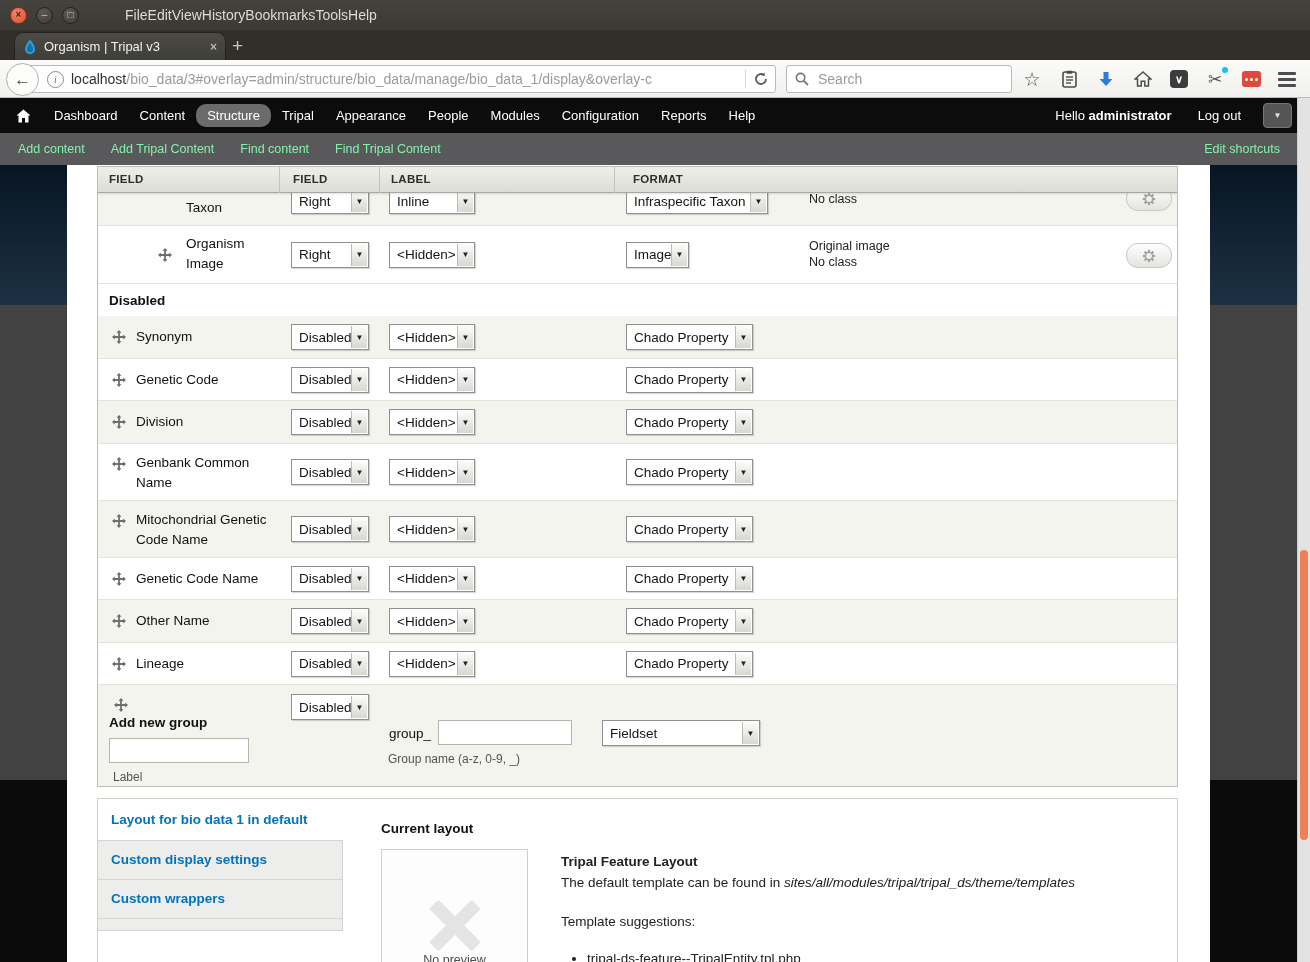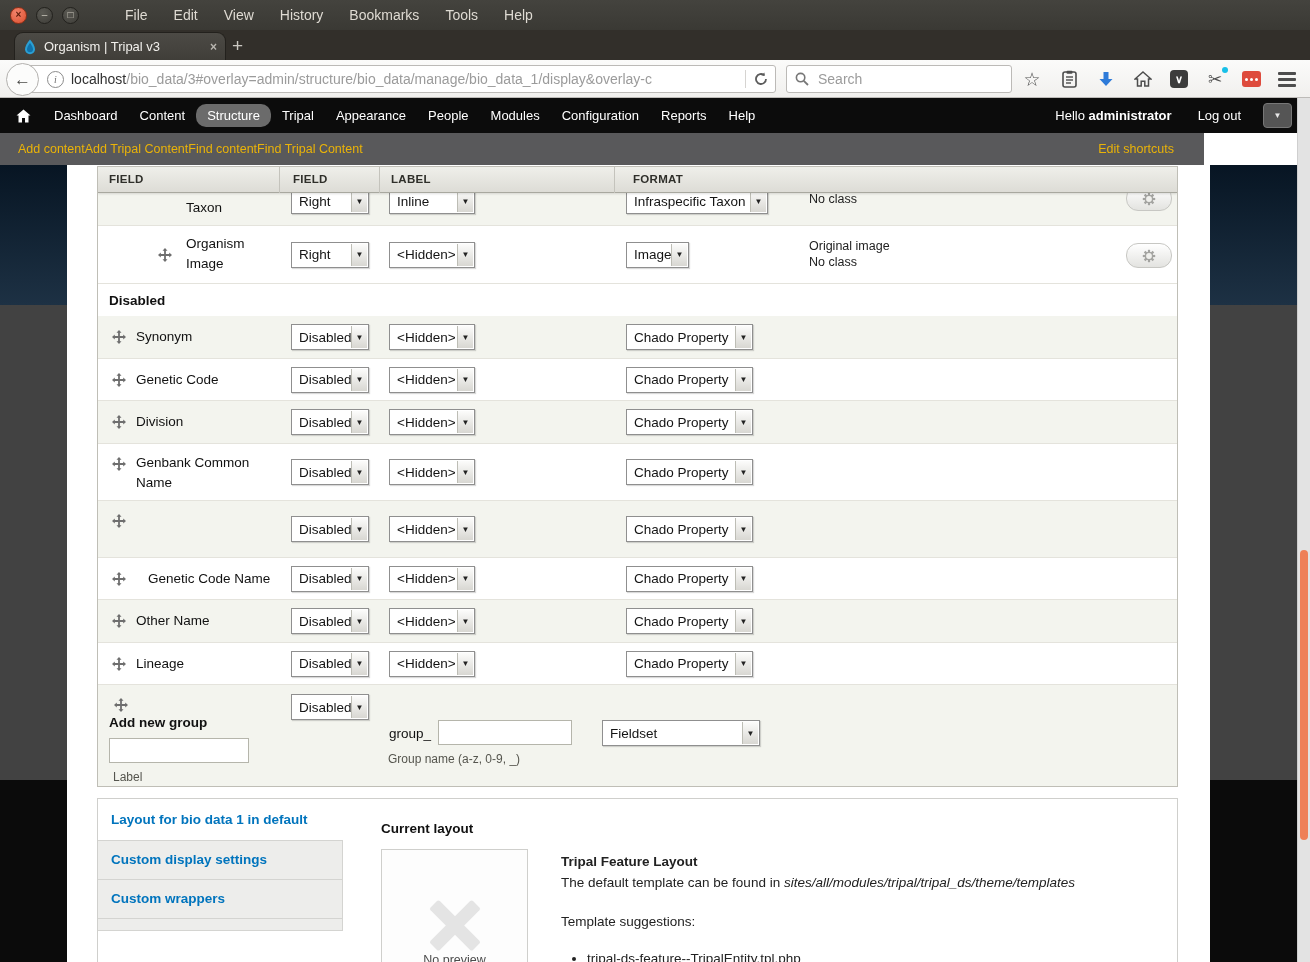--- a/index.html
+++ b/index.html
@@ -7,21 +7,21 @@
        font-family:"Liberation Sans",sans-serif;-webkit-font-smoothing:antialiased;}
   .abs{position:absolute;}
 
   
   .menubar{left:0;top:0;width:1310px;height:30px;background:linear-gradient(#44433e,#3a3934);display:flex;align-items:center;}
   .winbtns{display:flex;gap:9px;margin-left:10px;align-items:center;}
   .wbtn{width:17px;height:17px;border-radius:50%;display:flex;align-items:center;justify-content:center;
         font-size:10px;line-height:1;box-sizing:border-box;}
   .wbtn.close{background:radial-gradient(circle at 35% 30%,#f3836b,#da4f2e);border:1px solid #8f2f16;color:#5e1d0c;font-weight:bold;}
   .wbtn.minmax{background:radial-gradient(circle at 35% 30%,#5a5953,#3d3c37);border:1px solid #22211d;color:#c9c5bb;}
-  .menus{display:flex;gap:26px;margin-left:46px;color:#dfdbd3;font-size:14px;}
+  .menus{display:flex;margin-left:46px;color:#dfdbd3;font-size:14px;}
   .menus span{cursor:default;}
 
   
   .tabbar{left:0;top:30px;width:1310px;height:30px;background:#322f2a;}
   .tab{position:absolute;left:14px;top:2px;width:212px;height:28px;background:linear-gradient(#4c4a45,#403e39);
        border-radius:9px 9px 0 0;border:1px solid #23211d;border-bottom:none;display:flex;align-items:center;padding:0 8px;box-sizing:border-box;}
   .tab-title{color:#f2f0ec;font-size:13px;margin-left:7px;flex:1;white-space:nowrap;overflow:hidden;}
   .tab-close{color:#b9b6b0;font-size:12px;font-weight:bold;}
   .newtab{position:absolute;left:232px;top:4px;color:#cac7c1;font-size:19px;line-height:24px;}
 
@@ -58,21 +58,21 @@
   .ditem{padding:4px 11px;border-radius:10px;}
   .ditem.active{background:#6b6b6b;}
   .dright{margin-left:auto;display:flex;align-items:center;}
   .hello{margin-right:26px;}
   .hello b{font-weight:bold;}
   .logout{margin-right:22px;}
   .acct-toggle{width:27px;height:23px;background:#555;border:1px solid #777;border-radius:4px;margin-right:18px;
                display:flex;align-items:center;justify-content:center;color:#e8e8e8;font-size:8px;}
 
   
-  .shortcuts{left:0;top:133px;width:1204px;height:32px;background:#59595b;display:flex;align-items:center;color:#eab308;font-size:12.5px;padding-left:18px;box-sizing:border-box;}
+  .shortcuts{left:0;top:133px;width:1310px;height:32px;background:#59595b;display:flex;align-items:center;color:#86efac;font-size:12.5px;gap:26px;padding-left:18px;box-sizing:border-box;}
   .sc-edit{margin-left:auto;margin-right:30px;}
 
   
   .strip{top:165px;height:797px;}
   .strip-left{left:0;width:67px;}
   .strip-right{left:1210px;width:87px;}
   .band-navy{height:140px;background:linear-gradient(#071523,#1d3144);}
   .band-gray{height:475px;background:#424242;}
   .band-black{height:182px;background:#0b0b0b;}
   .overlay-panel{left:67px;top:165px;width:1143px;height:797px;background:#fff;}
@@ -403,39 +403,40 @@
     <span class="cell vcent" style="left:528px;"><span class="sel" style="width:127px;">
           <span>Chado Property</span>
           <span class="arr">▼</span>
         </span></span>
   </div>
 
   <div class="trow stripe" style="top:334px;height:57px;">
     <span class="handle" style="left:14px;top:13px;"><svg width="14" height="14" viewBox="0 0 14 14">
           <path d="M7 0 L9.5 2.8 H7.9 V6.1 H11.2 V4.5 L14 7 L11.2 9.5 V7.9 H7.9 V11.2 H9.5 L7 14 L4.5 11.2 H6.1 V7.9 H2.8 V9.5 L0 7 L2.8 4.5 V6.1 H6.1 V2.8 H4.5 Z" fill="#6e6e6e"></path>
         </svg></span>
+    <span class="nm" style="left:38px;top:9px;width:135px;">Mitochondrial Genetic Code Name</span>
     <span class="cell vcent" style="left:193px;"><span class="sel" style="width:78px;">
           <span>Disabled</span>
           <span class="arr">▼</span>
         </span></span>
     <span class="cell vcent" style="left:291px;"><span class="sel" style="width:86px;">
           <span>&lt;Hidden&gt;</span>
           <span class="arr">▼</span>
         </span></span>
     <span class="cell vcent" style="left:528px;"><span class="sel" style="width:127px;">
           <span>Chado Property</span>
           <span class="arr">▼</span>
         </span></span>
   </div>
 
   <div class="trow" style="top:391px;height:42px;">
     <span class="handle vcent" style="left:14px;"><svg width="14" height="14" viewBox="0 0 14 14">
           <path d="M7 0 L9.5 2.8 H7.9 V6.1 H11.2 V4.5 L14 7 L11.2 9.5 V7.9 H7.9 V11.2 H9.5 L7 14 L4.5 11.2 H6.1 V7.9 H2.8 V9.5 L0 7 L2.8 4.5 V6.1 H6.1 V2.8 H4.5 Z" fill="#6e6e6e"></path>
         </svg></span>
-    <span class="nm vcent" style="left:38px;position:absolute;margin-left:12px;">Genetic Code Name</span>
+    <span class="nm vcent" style="left:38px;position:absolute;">Genetic Code Name</span>
     <span class="cell vcent" style="left:193px;"><span class="sel" style="width:78px;">
           <span>Disabled</span>
           <span class="arr">▼</span>
         </span></span>
     <span class="cell vcent" style="left:291px;"><span class="sel" style="width:86px;">
           <span>&lt;Hidden&gt;</span>
           <span class="arr">▼</span>
         </span></span>
     <span class="cell vcent" style="left:528px;"><span class="sel" style="width:127px;">
           <span>Chado Property</span>

